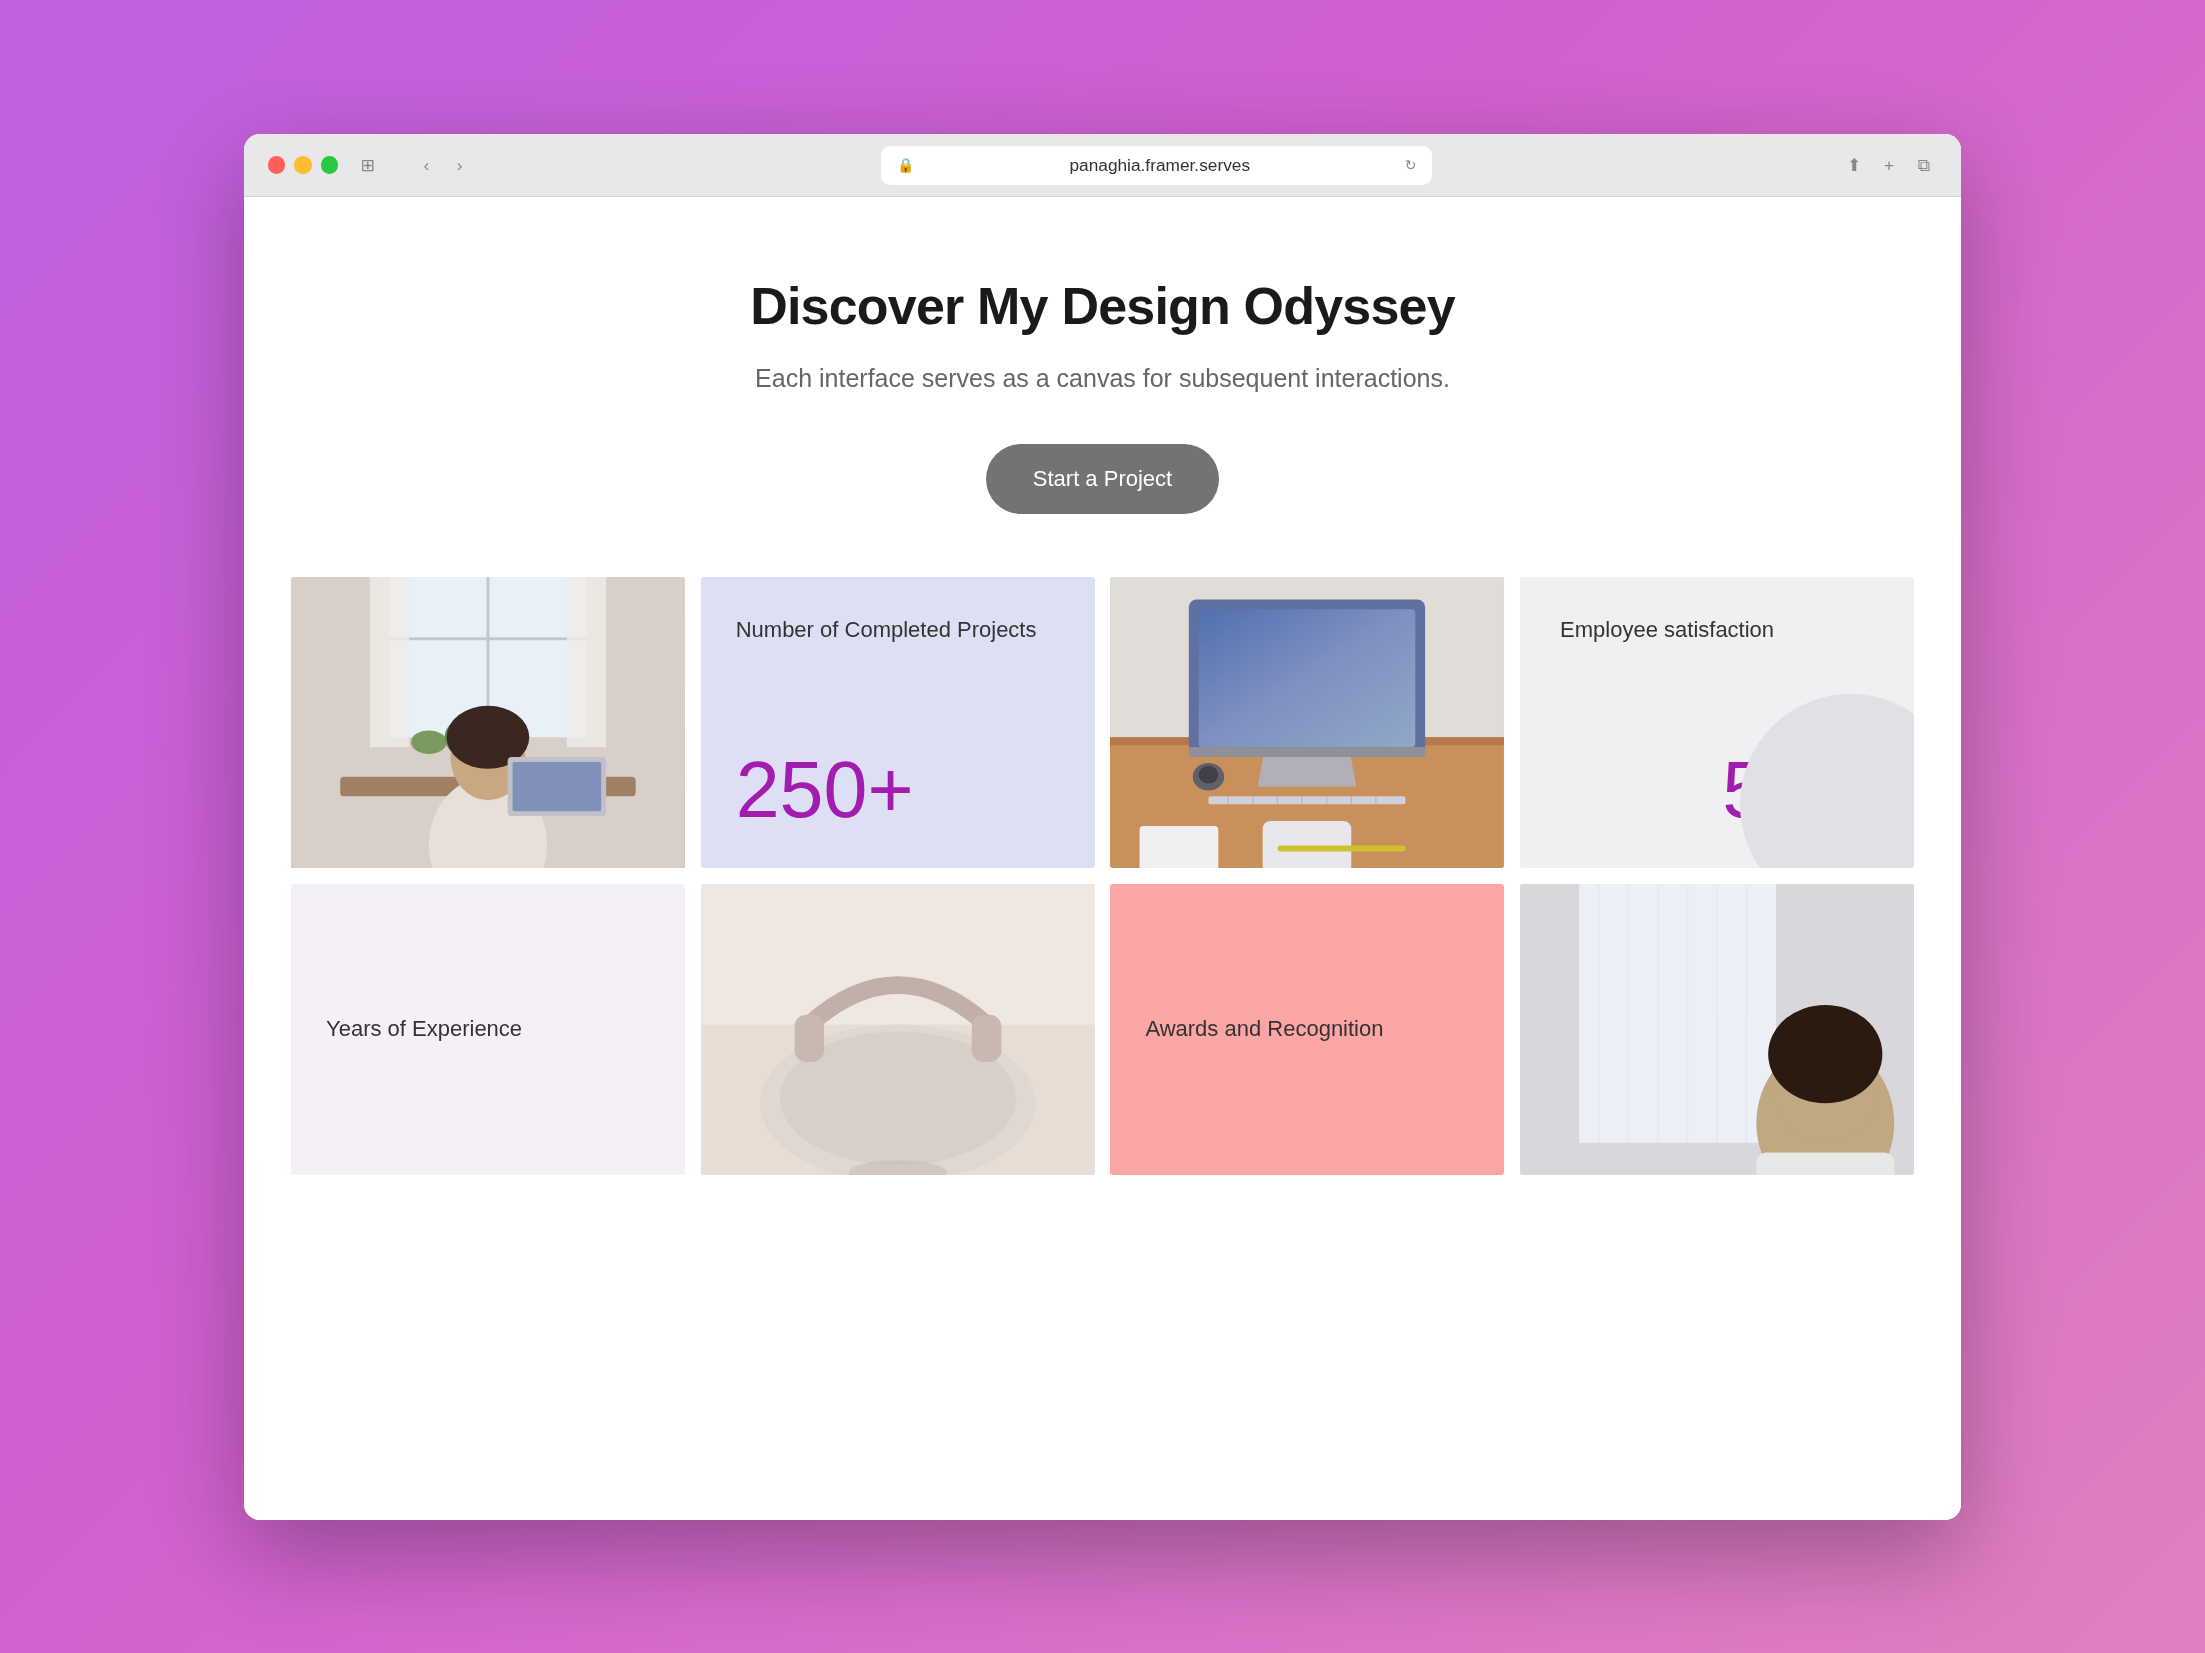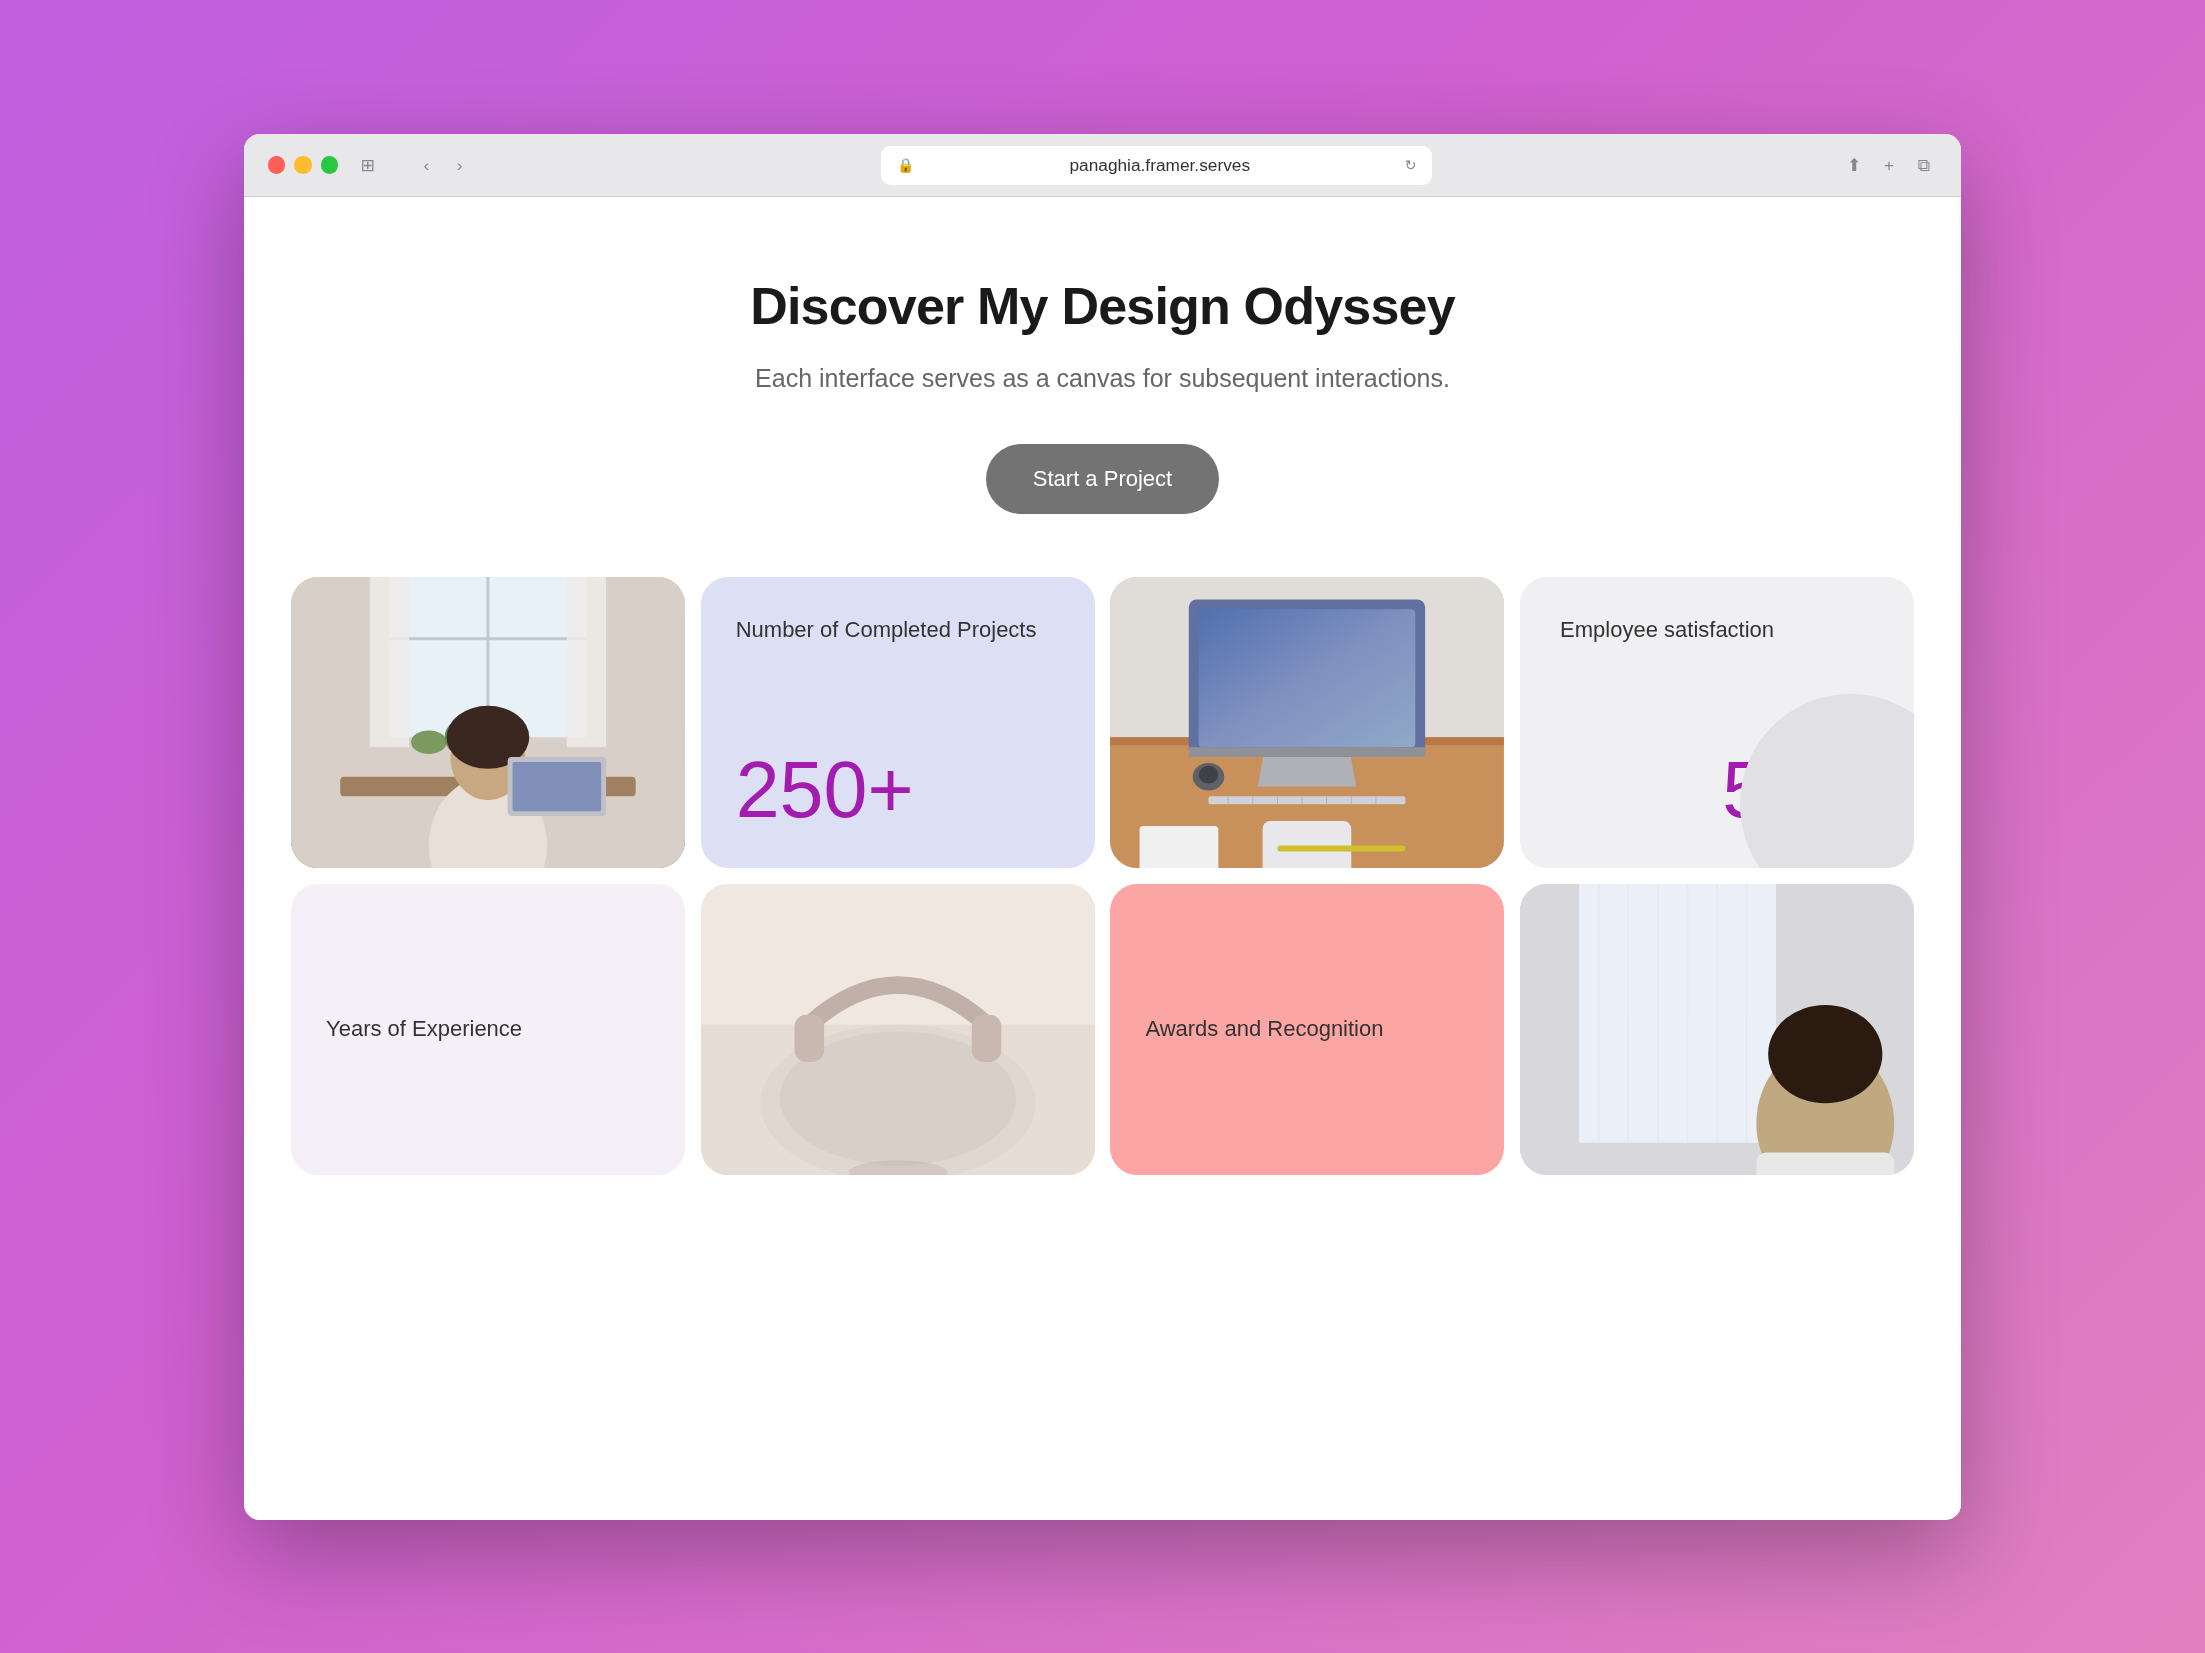--- a/index.html
+++ b/index.html
@@ -155,21 +155,21 @@
     .grid-section {
       flex: 1;
       padding: 0 47px;
       display: grid;
       grid-template-columns: repeat(4, 1fr);
       grid-template-rows: repeat(2, 291px);
       gap: 15.8px;
     }
 
     .grid-card {
-      border-radius: 27px;
+      border-radius: 3px;
       overflow: hidden;
       position: relative;
     }
 
     
     .card-image-woman {
       background: #c8c8c8;
       position: relative;
       display: flex;
       align-items: center;

